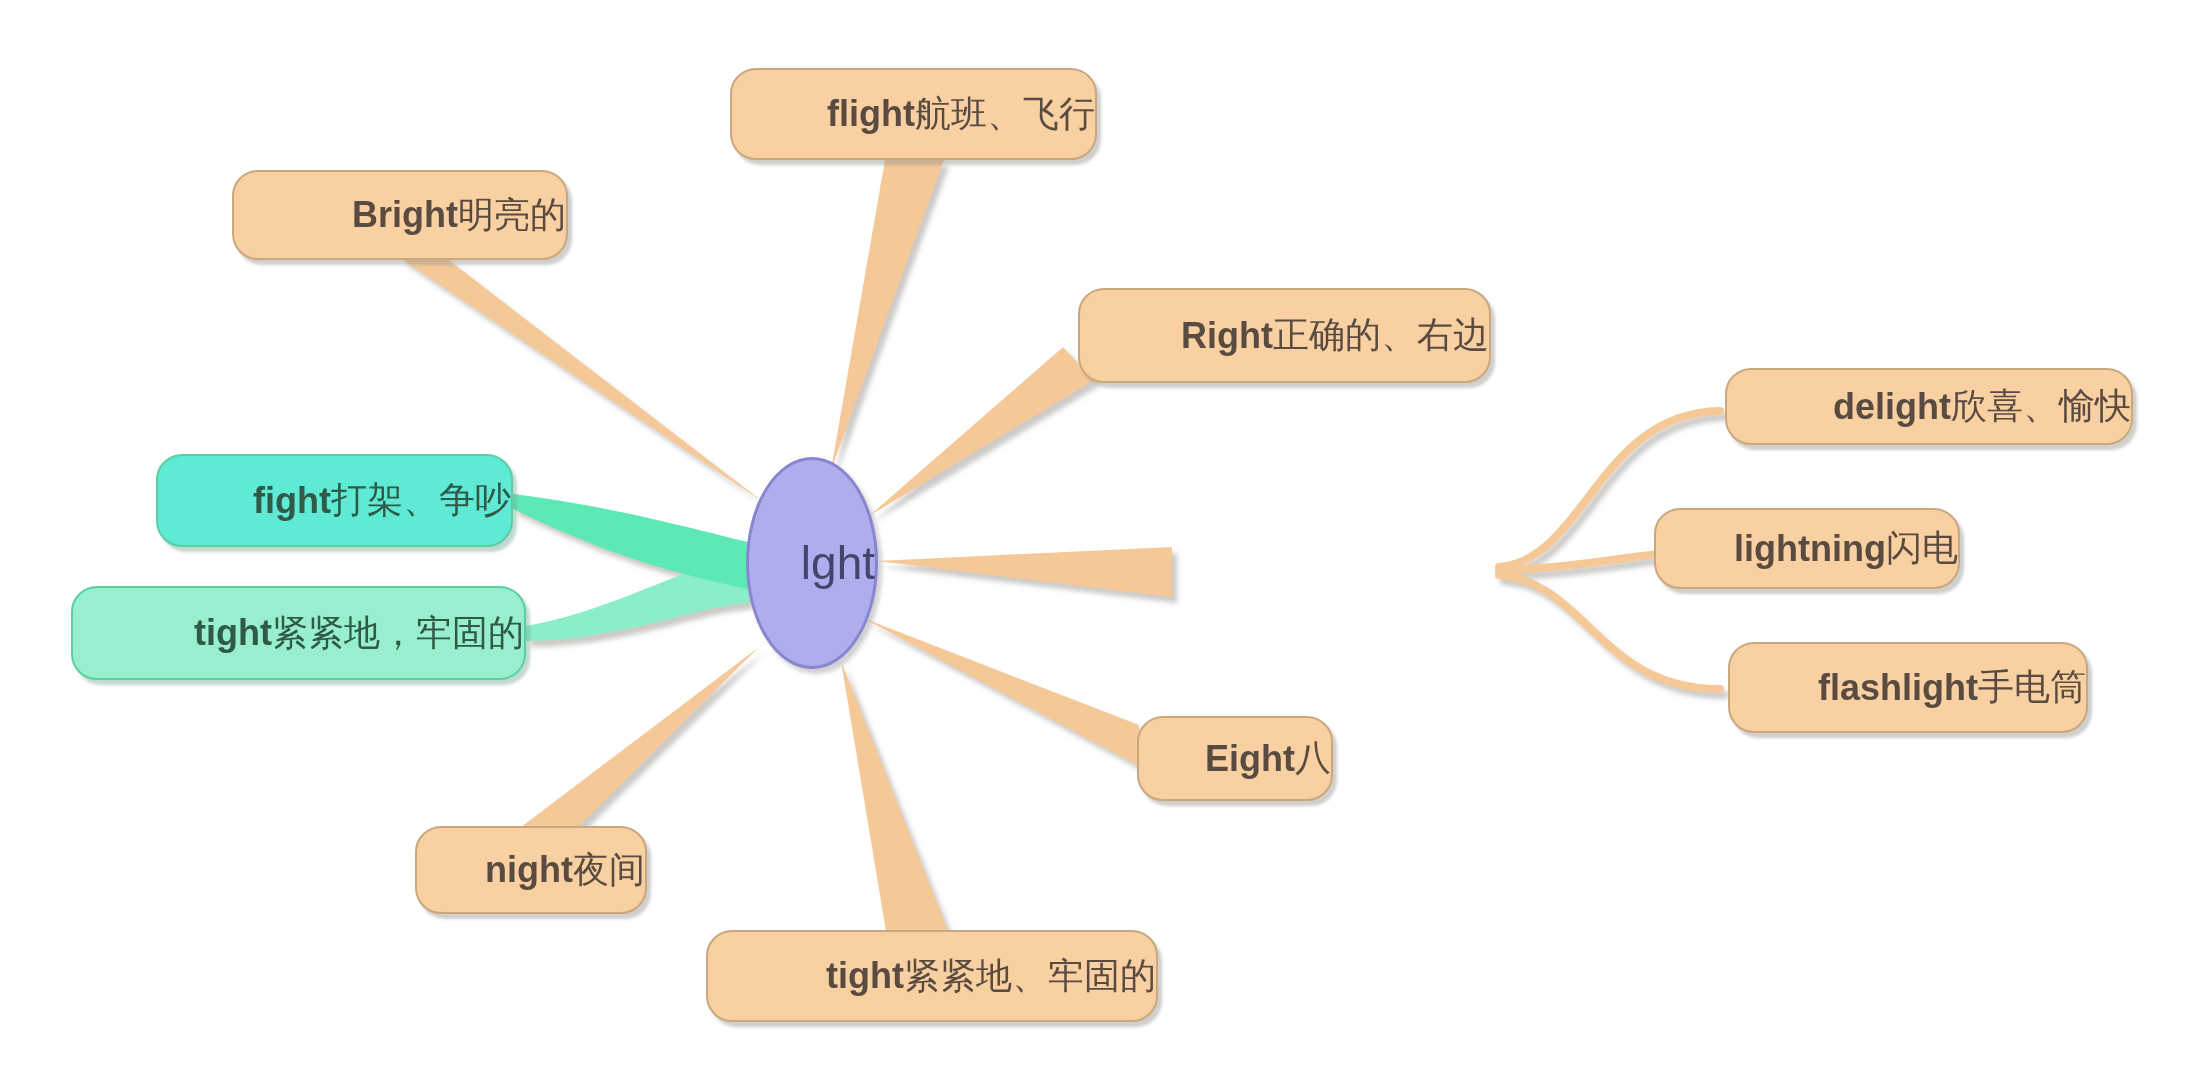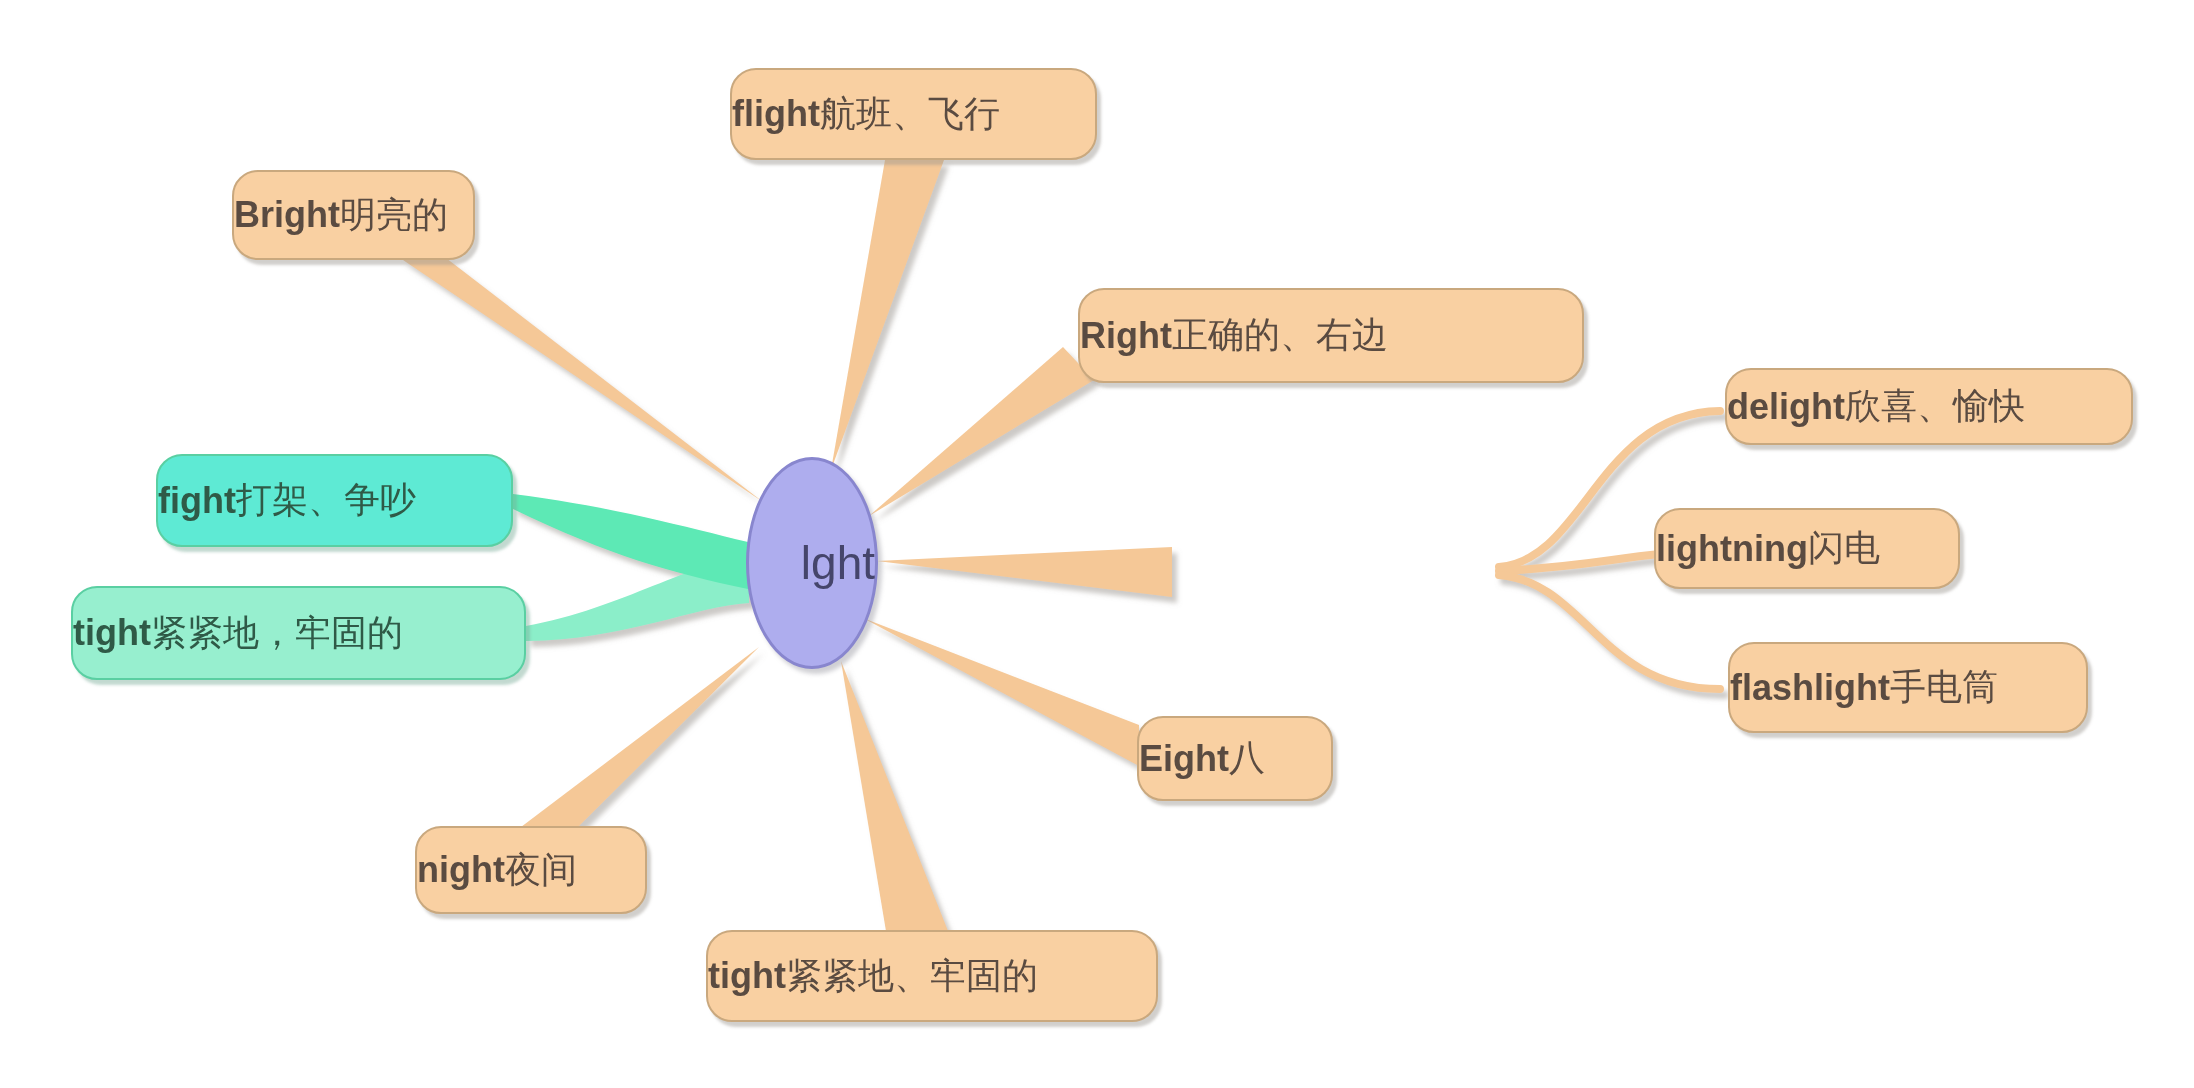--- a/index.html
+++ b/index.html
@@ -23,21 +23,21 @@
     fill: none;
     stroke: #F5C897;
     stroke-width: 8;
     stroke-linecap: round;
   }
   .node {
     position: absolute;
     z-index: 2;
     display: flex;
     align-items: center;
-    justify-content: flex-start;
+    justify-content: flex-end;
     border-radius: 26px;
     font-size: 36px;
     white-space: nowrap;
     box-sizing: border-box;
     cursor: default;
   }
   .node .en { font-weight: 700; }
   .node.orange {
     background: #F9D0A2;
     border: 2px solid #C9A87E;
@@ -103,26 +103,26 @@
 
   <div class="root-node">
     <span>lght</span>
   </div>
 
   <div class="node orange" style="left:730px; top:68px; width:367px; height:92px">
     <span class="en">flight</span>
       <span class="zh">航班、飞行</span>
   </div>
 
-  <div class="node orange" style="left:232px; top:170px; width:243px; height:90px">
+  <div class="node orange" style="left:232px; top:170px; width:336px; height:90px">
     <span class="en">Bright</span>
       <span class="zh">明亮的</span>
   </div>
 
-  <div class="node orange" style="left:1078px; top:288px; width:506px; height:95px">
+  <div class="node orange" style="left:1078px; top:288px; width:413px; height:95px">
     <span class="en">Right</span>
       <span class="zh">正确的、右边</span>
   </div>
 
 
   <div class="node orange" style="left:1725px; top:368px; width:408px; height:77px">
     <span class="en">delight</span>
       <span class="zh">欣喜、愉快</span>
   </div>
 

